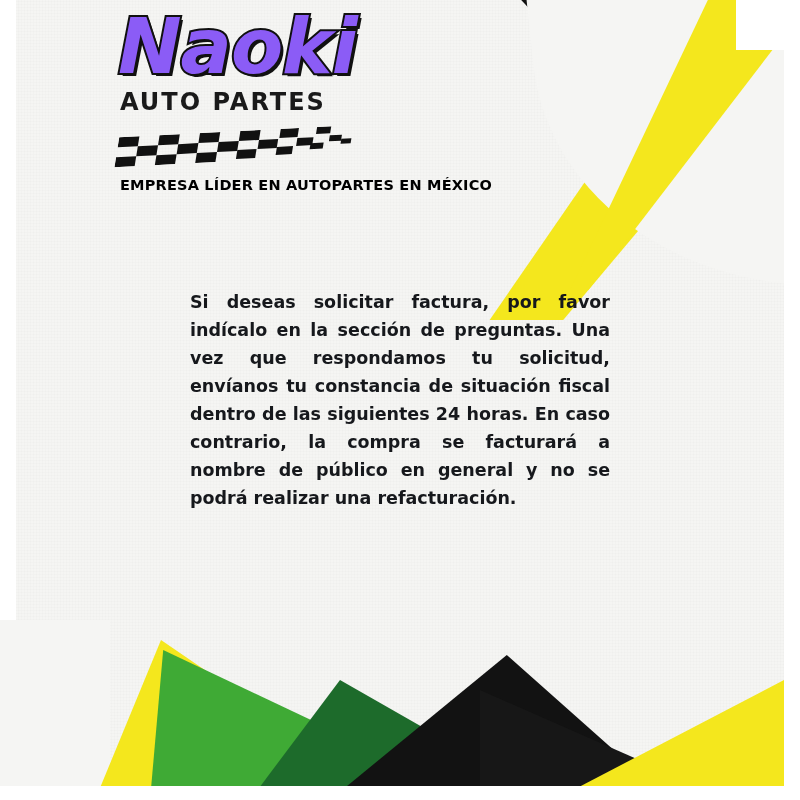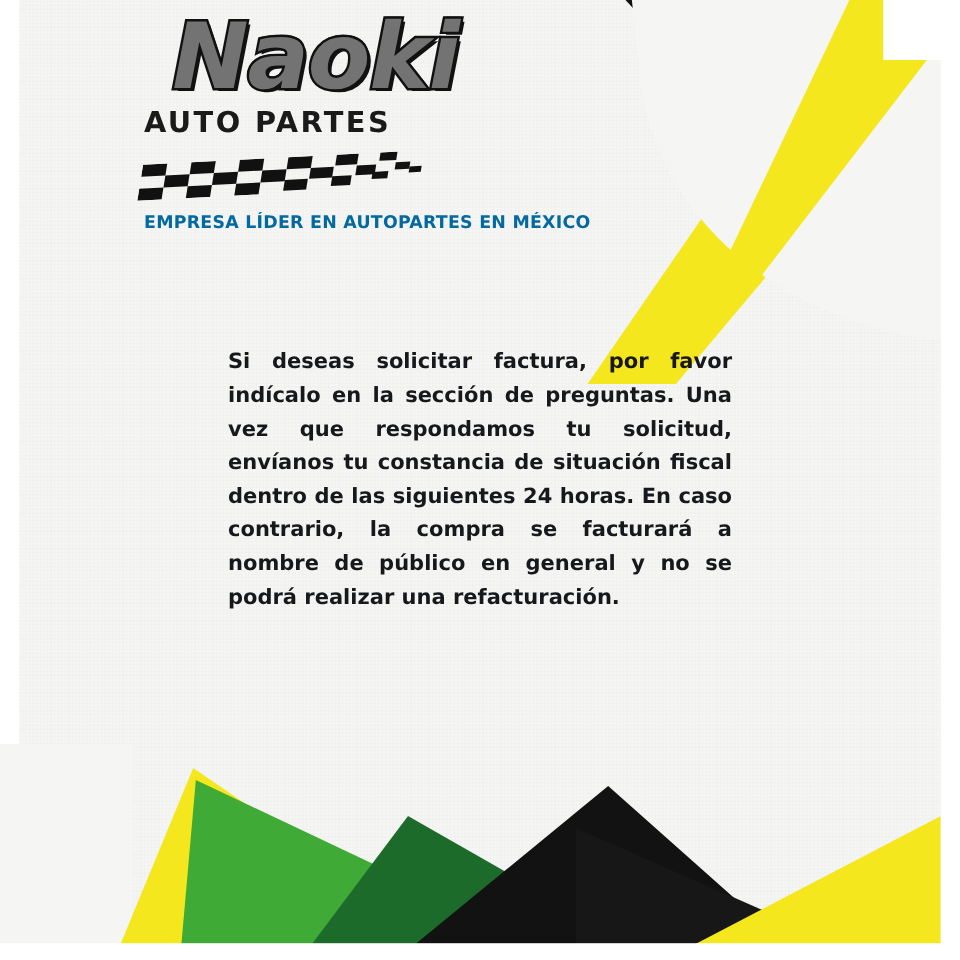--- a/index.html
+++ b/index.html
@@ -186,31 +186,30 @@
     top: 8px;
     width: 290px;
   }
   .logo-word {
     font-family: "DejaVu Sans", sans-serif;
     font-weight: bold;
     font-style: italic;
     font-size: 76px;
     line-height: 78px;
     letter-spacing: -1px;
-    color: #737373;
+    color: #8b5cf6;
     -webkit-text-stroke: 4px #111111;
     paint-order: stroke fill;
     text-shadow:
       3px 3px 0 #111111,
       -1px -1px 0 #111,
       1px -1px 0 #111,
       -1px 1px 0 #111;
     margin: 0;
     padding: 0;
-    text-align: center;
   }
   .logo-sub {
     font-family: "DejaVu Sans", sans-serif;
     font-weight: bold;
     font-size: 24px;
     letter-spacing: 2px;
     color: #1a1a1a;
     margin: 2px 0 11px 2px;
   }
   .checker {
@@ -218,21 +217,21 @@
     width: 240px;
     height: 30px;
     transform: skewX(-12deg) rotate(-3deg);
   }
   .logo-tag {
     margin-top: 12px;
     margin-left: 2px;
     font-family: "DejaVu Sans", sans-serif;
     font-weight: bold;
     font-size: 14.5px;
-    color: #0369a1;
+    color: #000000;
     letter-spacing: 0.2px;
     white-space: nowrap;
   }
 
   
   .headline {
     position: absolute;
     left: 0;
     right: 0;
     top: 205px;

